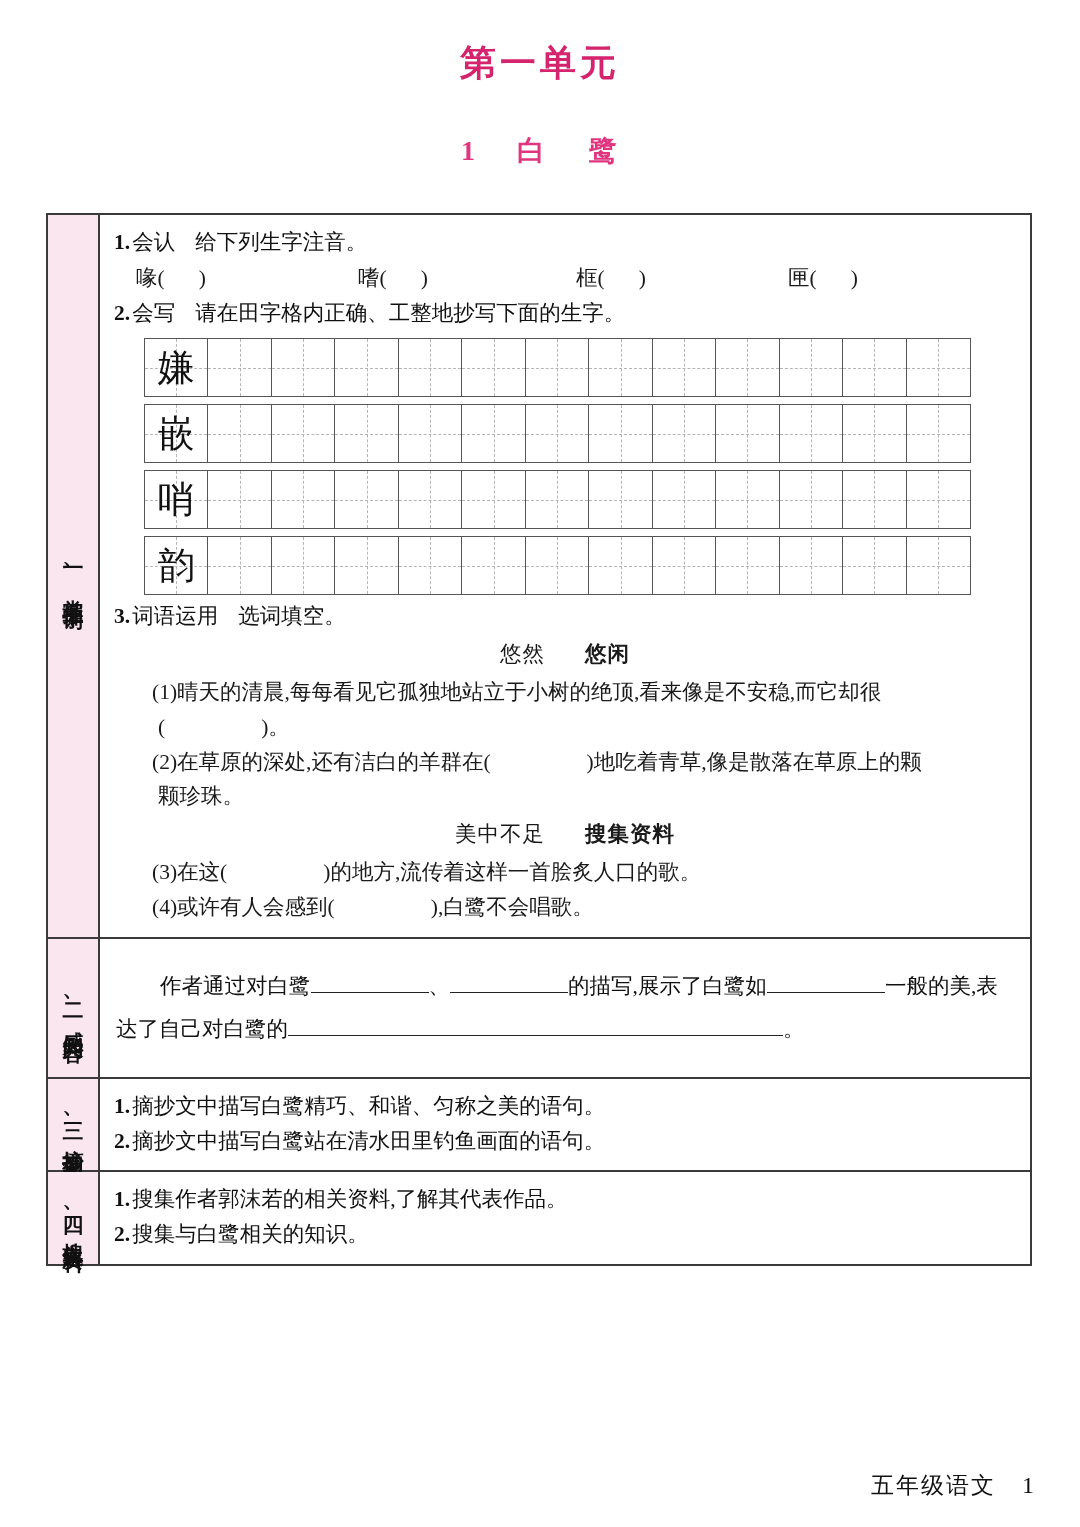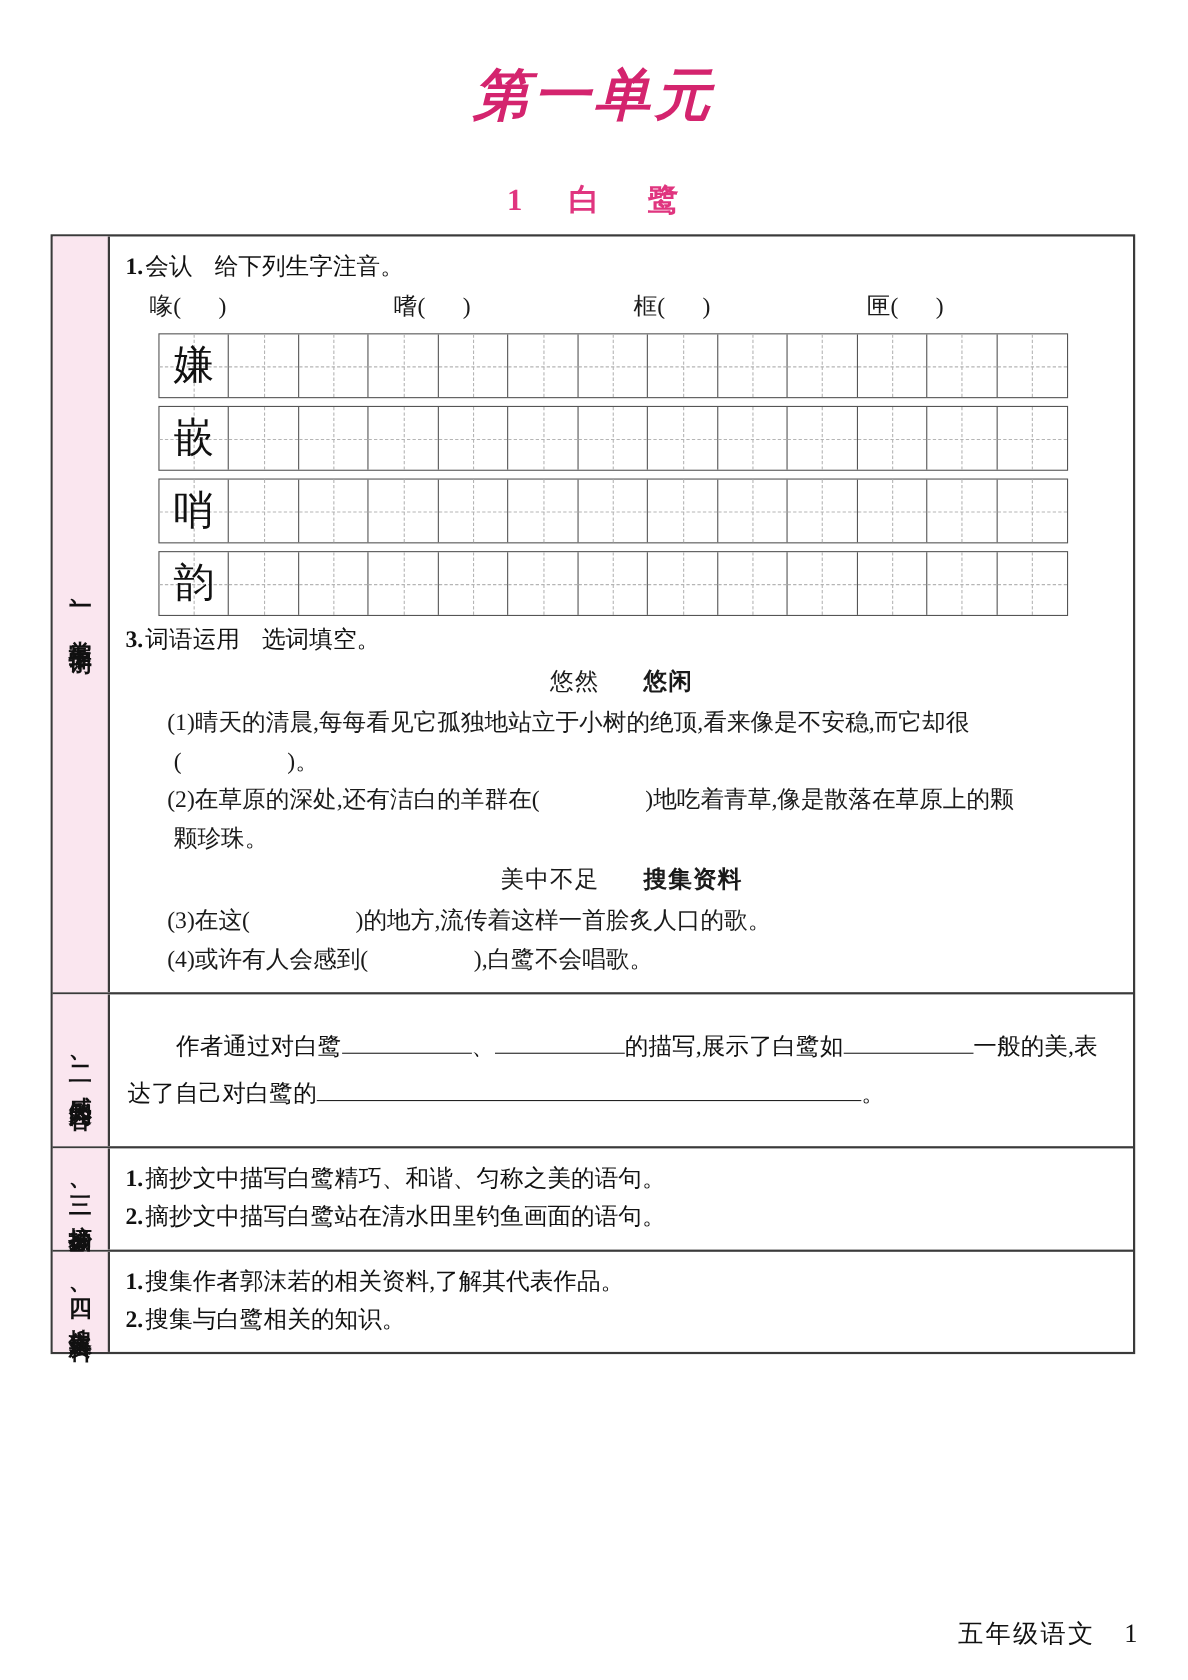--- a/index.html
+++ b/index.html
@@ -13,26 +13,25 @@
     font-family: "Liberation Serif", "DejaVu Serif", serif;
     color: #1a1a1a;
     position: relative;
     overflow: hidden;
   }
 
   
   .unit-title {
     text-align: center;
     color: #d4246e;
-    font-size: 51px;
+    font-size: 36px;
     font-weight: bold;
     letter-spacing: 4px;
-    margin-top: 60px;
+    margin-top: 44px;
     line-height: 1.1;
-    font-style: italic;
   }
   .lesson-title {
     text-align: center;
     color: #e0357f;
     font-size: 28px;
     font-weight: bold;
     letter-spacing: 2px;
     margin-top: 52px;
     line-height: 1.1;
   }
@@ -231,20 +230,23 @@
         <span class="qnum">1.</span><span>会认</span><span class="gap-sm"></span><span>给下列生字注音。</span>
       </div>
 
       <div class="pinyin-row">
         <span class="pinyin-item pi0"><span>喙(</span><span class="gap-md"></span><span>)</span></span>
         <span class="pinyin-item pi1"><span>嗜(</span><span class="gap-md"></span><span>)</span></span>
         <span class="pinyin-item pi2"><span>框(</span><span class="gap-md"></span><span>)</span></span>
         <span class="pinyin-item"><span>匣(</span><span class="gap-md"></span><span>)</span></span>
       </div>
 
+      <div class="qline">
+        <span class="qnum">2.</span><span>会写</span><span class="gap-sm"></span><span>请在田字格内正确、工整地抄写下面的生字。</span>
+      </div>
 
       <div class="grids" id="tianzige-grids">
           <div class="grid-row">
             <div class="cell">
               <span class="glyph">嫌</span>
             </div>
             <div class="cell"></div>
             <div class="cell"></div>
             <div class="cell"></div>
             <div class="cell"></div>

